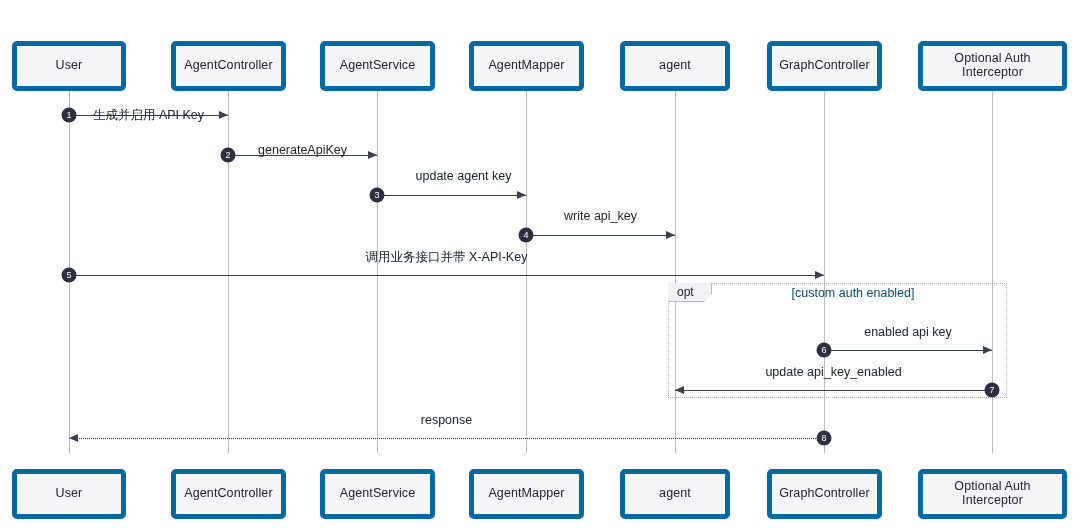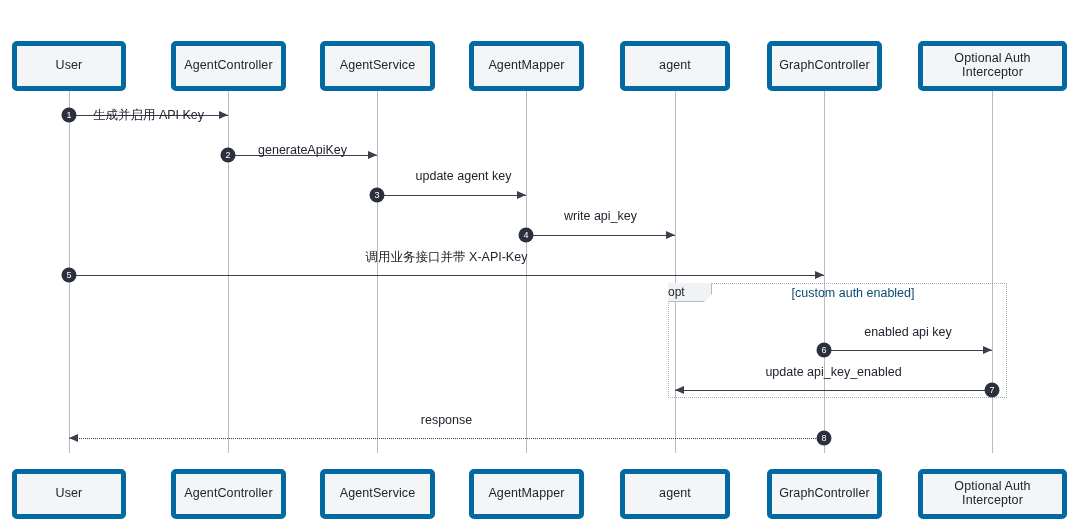--- a/index.html
+++ b/index.html
@@ -81,21 +81,21 @@
     box-sizing:border-box;
     background:transparent;
   }
   .fragment-tab{
     position:absolute;
     background:#f1f2f4;
     border:1px solid #b7bbc3;
     border-top:none;border-left:none;
     box-sizing:border-box;
     display:flex;align-items:center;
-    padding-left:0;
+    padding-left:9px;
     font-size:12px;
     color:#20242e;
     -webkit-clip-path:polygon(0 0,100% 0,100% 58%,82% 100%,0 100%);
     clip-path:polygon(0 0,100% 0,100% 58%,82% 100%,0 100%);
   }
   .fragment-cond{
     position:absolute;
     font-size:12.5px;
     color:#0c4a6e;
     white-space:nowrap;

